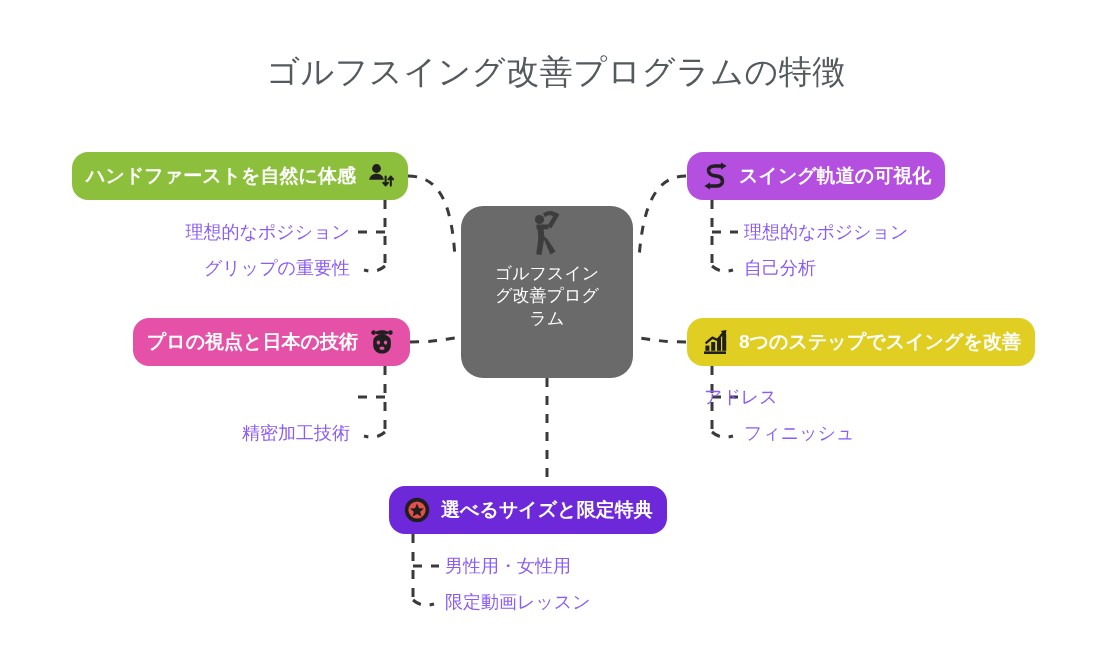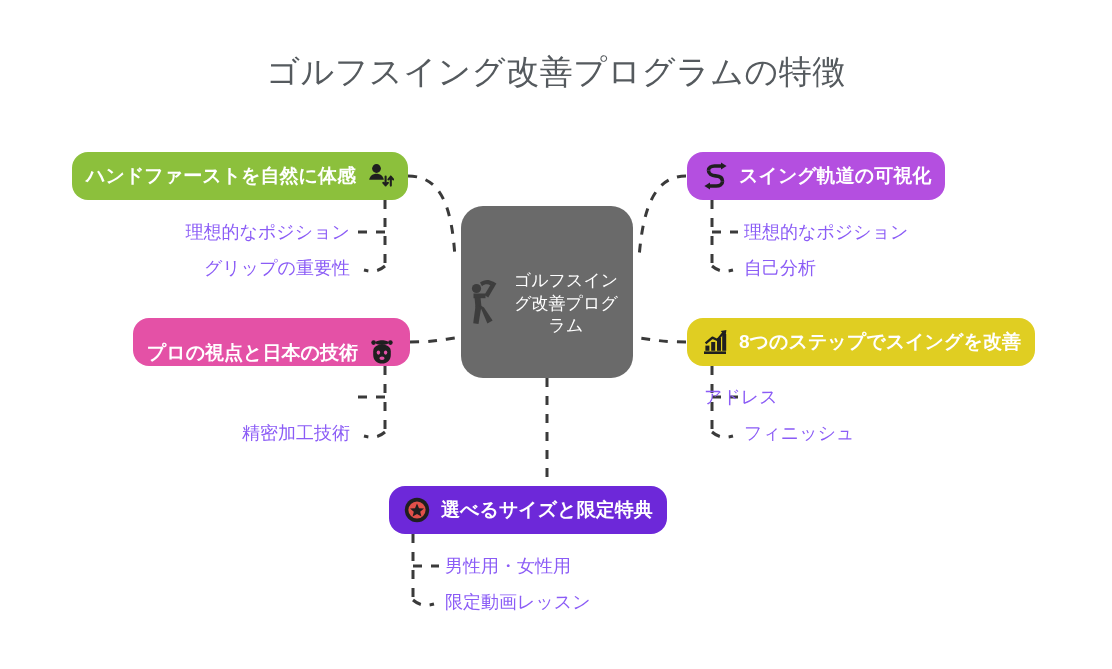--- a/index.html
+++ b/index.html
@@ -42,24 +42,24 @@
   
   .center-node {
     position: absolute;
     left: 461px;
     top: 206px;
     width: 172px;
     height: 172px;
     background: #6a6a6a;
     border-radius: 22px;
     display: flex;
-    flex-direction: row;
+    flex-direction: column;
     align-items: center;
     justify-content: flex-start;
-    padding-top: 18px;
+    padding-top: 1px;
     box-sizing: border-box;
   }
   .center-icon {
     width: 46px;
     height: 50px;
     display: block;
   }
   .center-label {
     margin-top: 6px;
     color: #ffffff;
@@ -89,21 +89,21 @@
     height: 28px;
     flex: none;
     display: flex;
     align-items: center;
     justify-content: center;
   }
   .node.left .nicon { margin-left: 10px; }
   .node.right .nicon { margin-right: 10px; }
 
   .node.green  { background: #8cc03c; }
-  .node.pink   { background: #e451a6; align-items: flex-end; }
+  .node.pink   { background: #e451a6; }
   .node.purple { background: #b44fe0; }
   .node.yellow { background: #e0ce22; }
   .node.red    { background: #6d28d9; }
 
   
   .leaf {
     position: absolute;
     font-size: 18px;
     color: #8b5cf6;
     white-space: nowrap;

